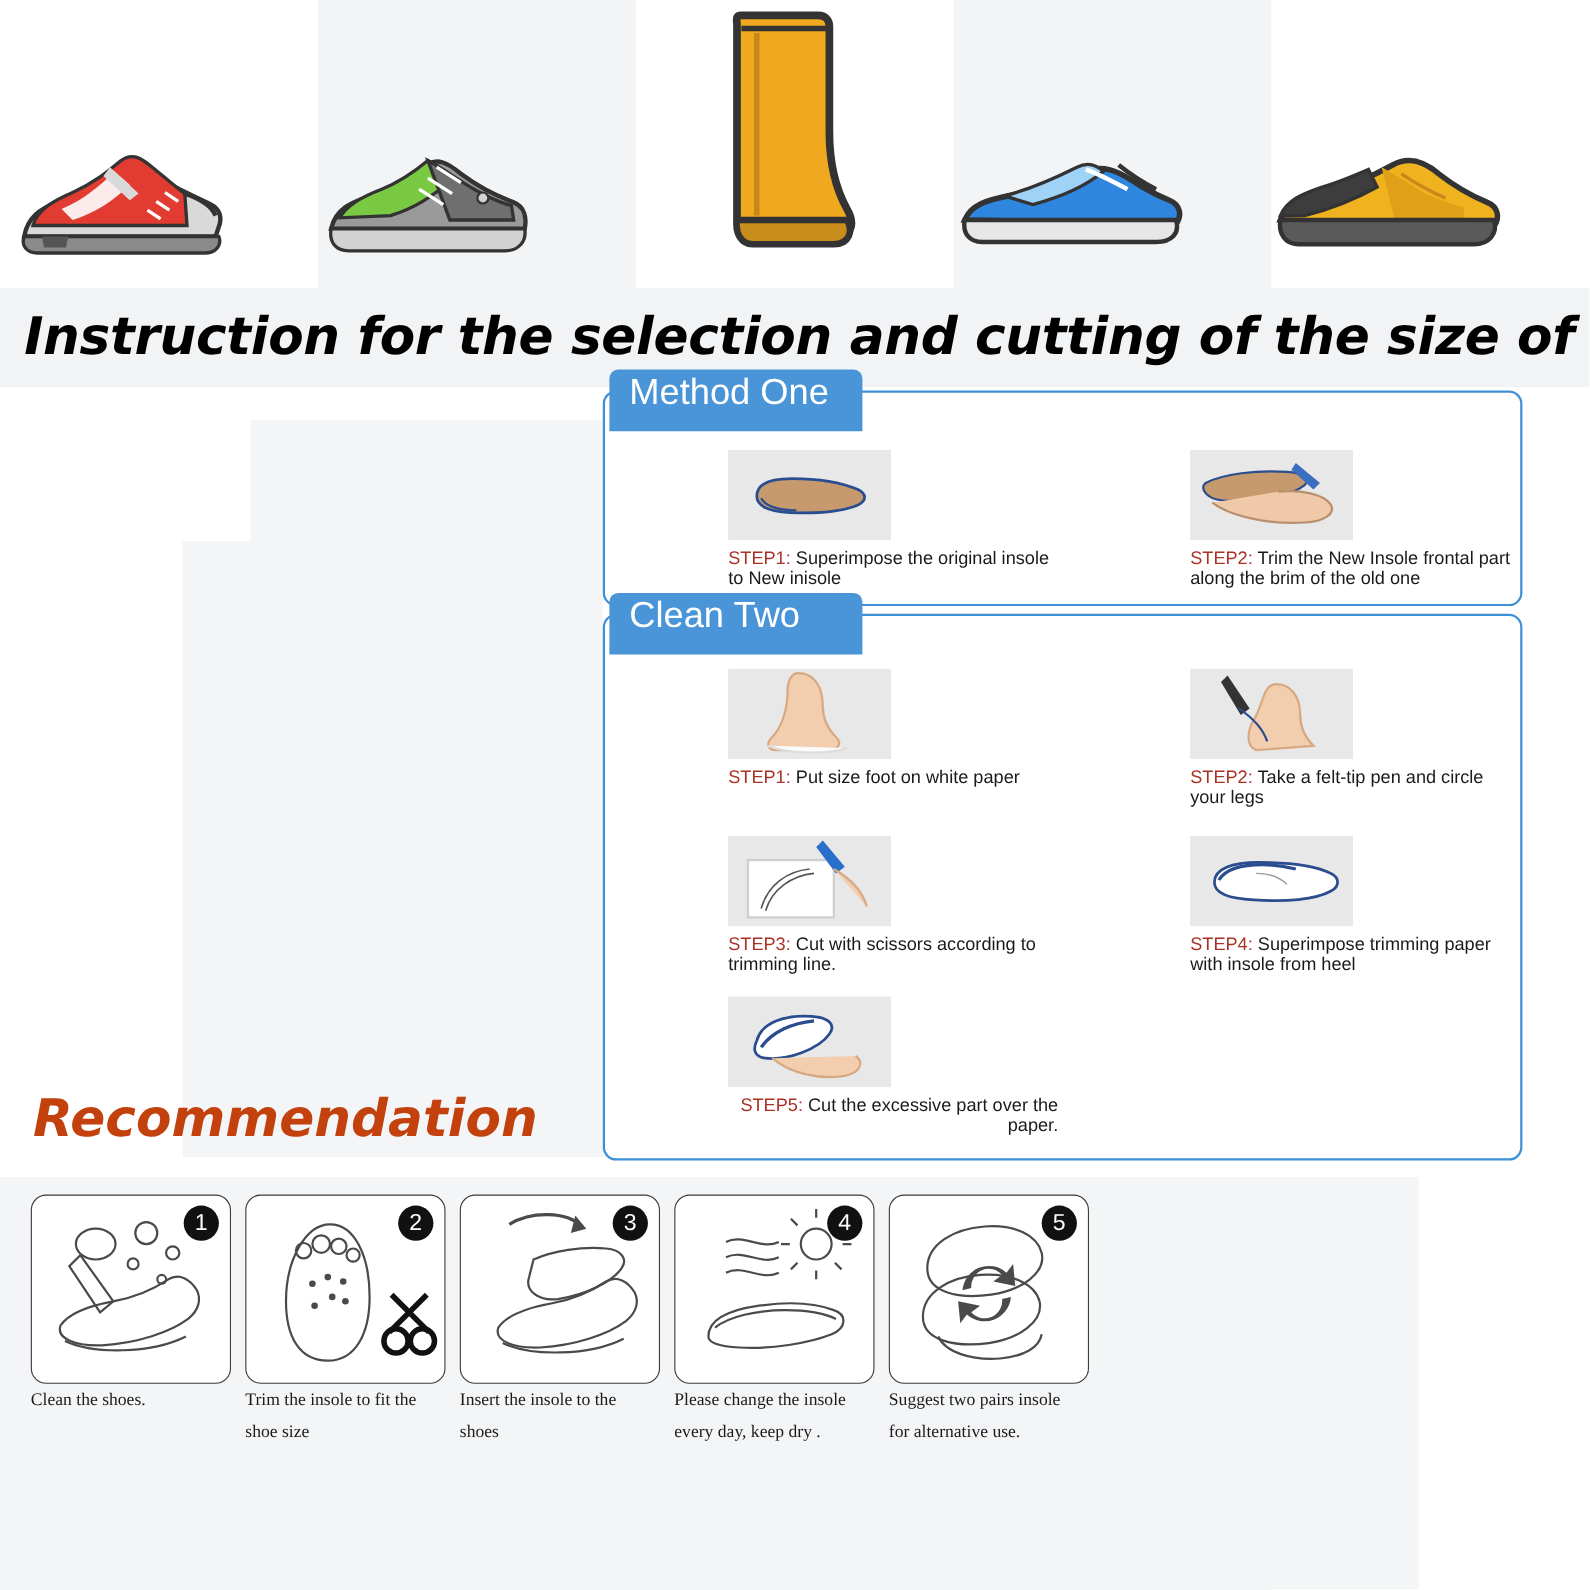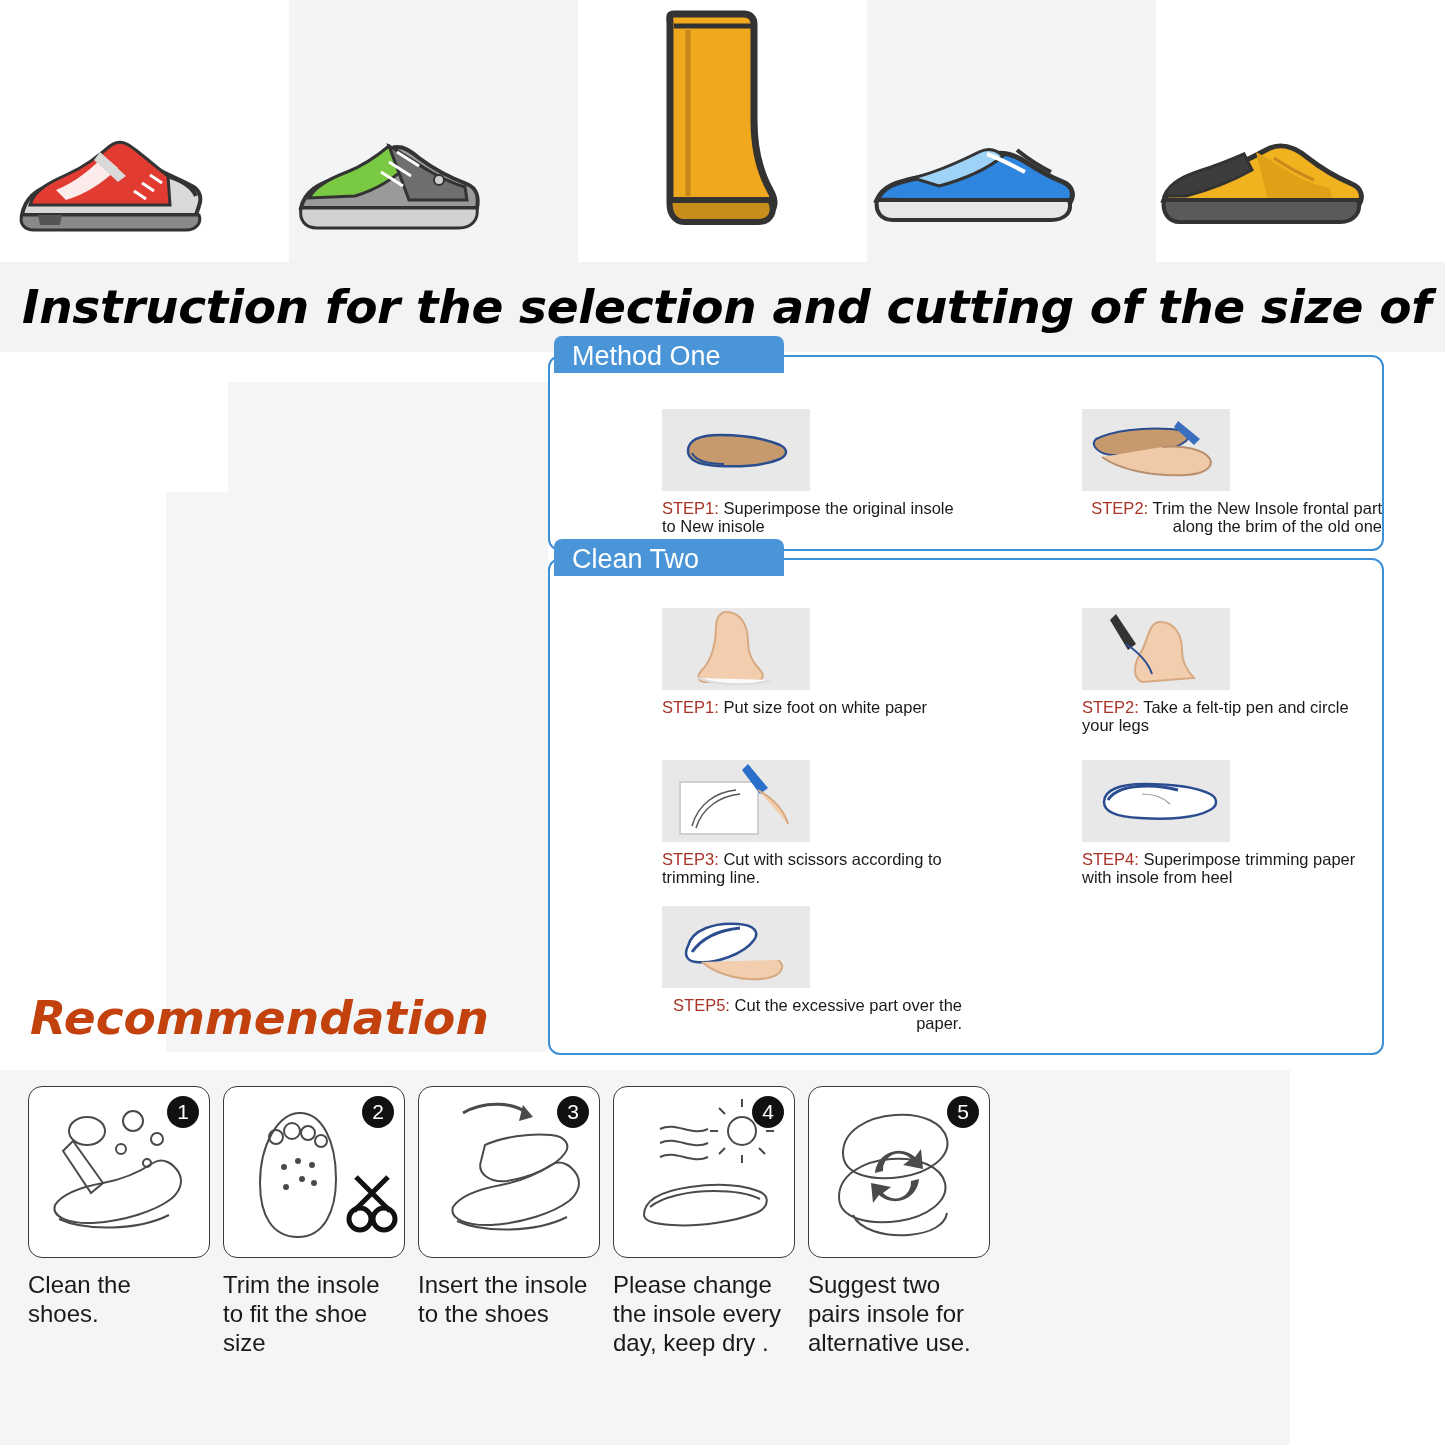--- a/index.html
+++ b/index.html
@@ -69,26 +69,26 @@
     background: #ffffff;
     box-sizing: border-box;
   }
   #method-one { left: 548px; top: 355px; width: 836px; height: 196px; }
   #method-two { left: 548px; top: 558px; width: 836px; height: 497px; }
 
   .method-tab {
     position: absolute;
     top: -21px;
     left: 4px;
-    height: 37px;
+    height: 56px;
     min-width: 230px;
     background: #4a95d8;
     border-radius: 8px 8px 0 0;
     color: #ffffff;
-    font-size: 27px;
+    font-size: 33px;
     line-height: 40px;
     padding: 0 18px;
     box-sizing: border-box;
     font-family: "Liberation Sans", sans-serif;
   }
 
   .step {
     position: absolute;
     width: 340px;
     margin-left: 44px;
@@ -104,21 +104,21 @@
     margin-top: 8px;
     font-size: 16.5px;
     line-height: 18px;
     color: #1a1a1a;
     width: 300px;
   }
   .step-label { color: #a93226; }
 
   
   .m1-s1 { left: 68px; top: 52px; }
-  .m1-s2 { left: 488px; top: 52px; text-align: right; }
+  .m1-s2 { left: 488px; top: 52px; }
   
   .m2-s1 { left: 68px; top: 48px; }
   .m2-s2 { left: 488px; top: 48px; }
   .m2-s3 { left: 68px; top: 200px; }
   .m2-s4 { left: 488px; top: 200px; }
   .m2-s5 { left: 68px; top: 346px; text-align: right; }
 
   
   .recommendation-title {
     position: absolute;
@@ -161,26 +161,25 @@
     width: 32px; height: 32px;
     border-radius: 50%;
     background: #111111;
     color: #ffffff;
     font-size: 21px;
     line-height: 32px;
     text-align: center;
     font-family: "Liberation Sans", sans-serif;
   }
   .rec-caption {
-    margin-top: 12px;
     width: 175px;
-    font-size: 24px;
+    font-size: 16px;
     line-height: 29px;
     color: #1a1a1a;
-    font-family: Liberation Sans, sans-serif;
+    font-family: Liberation Serif, serif;
   }
 </style>
 </head>
 <body>
 
 <div class="shoe-strip">
 
   <div class="shoe-cell">
     <svg class="shoe-svg" viewBox="0 0 289 262">
       <path d="M22 215 C25 198 36 190 52 184 C72 177 86 168 101 155 C115 143 126 152 140 160 C157 170 176 178 192 186 C200 190 202 198 199 206 L196 215 Z" fill="#d9d9d9" stroke="#333" stroke-width="4"></path>

